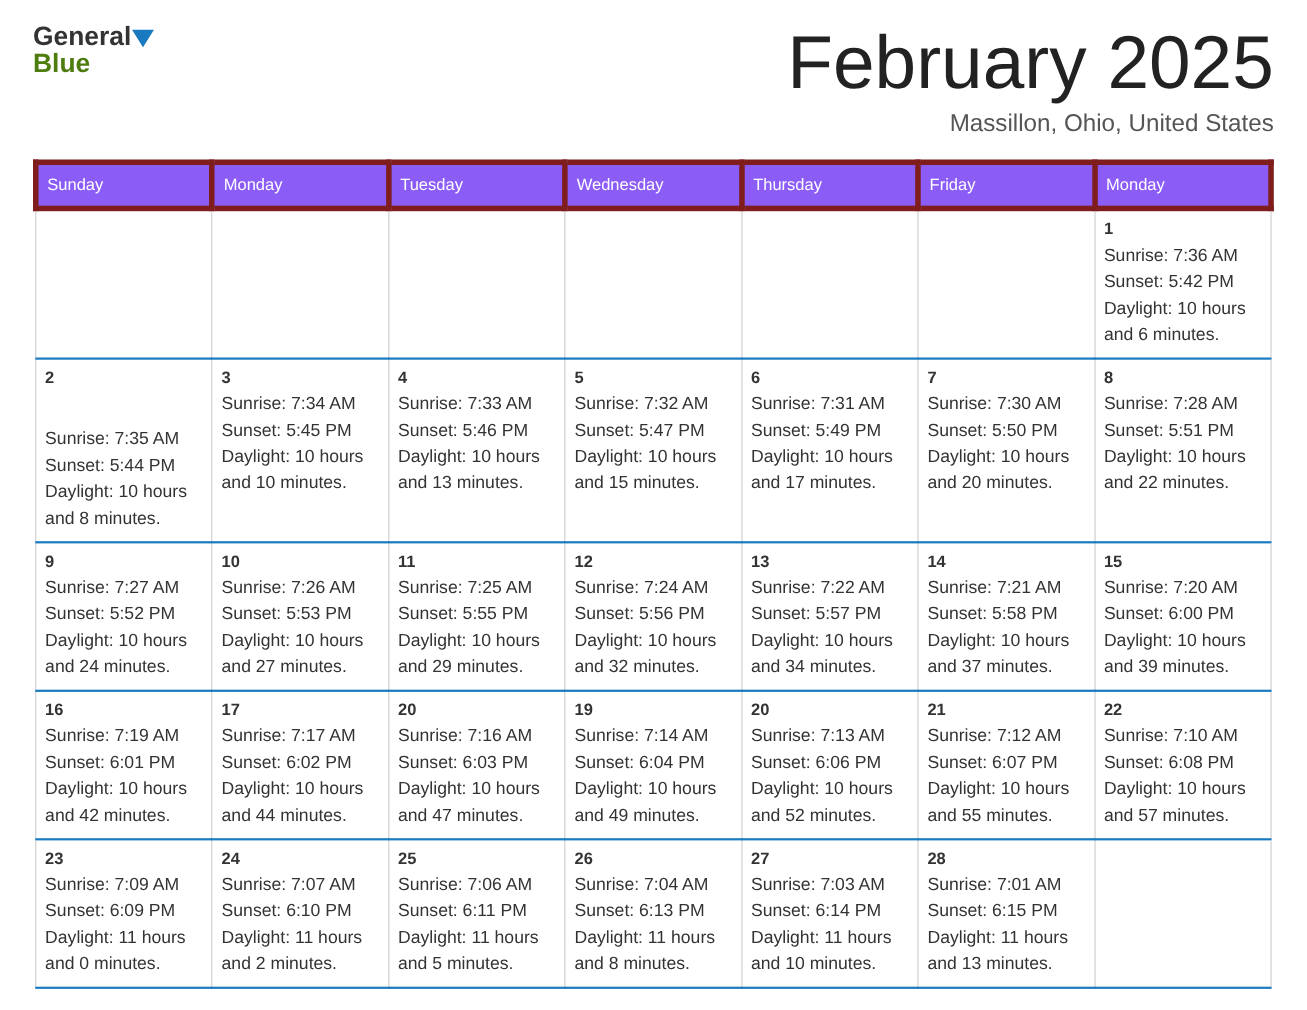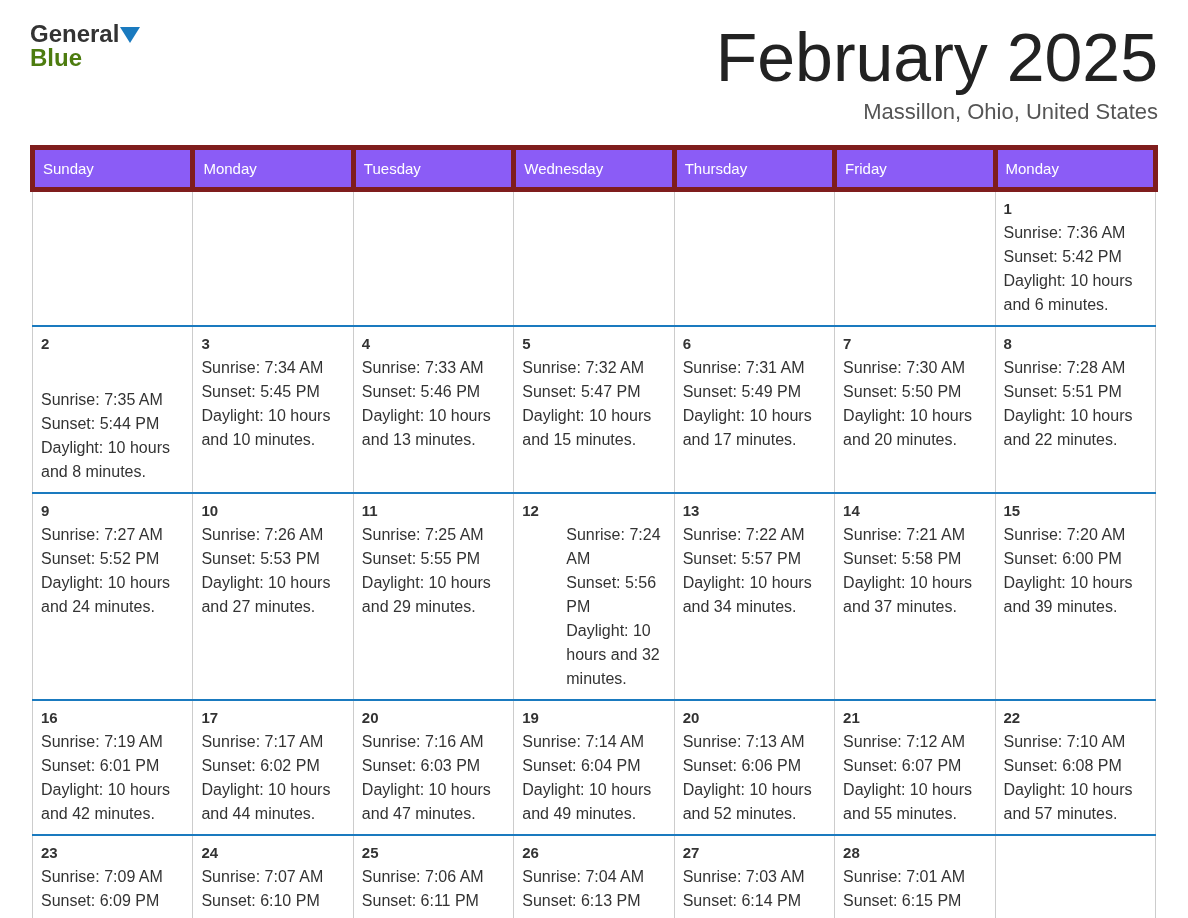--- a/index.html
+++ b/index.html
@@ -202,21 +202,21 @@
 Daylight: 10 hours and 27 minutes.</div>
         </td>
         <td>
           <span class="day-num">11</span>
           <div class="day-info" style="white-space: pre-line;">Sunrise: 7:25 AM
 Sunset: 5:55 PM
 Daylight: 10 hours and 29 minutes.</div>
         </td>
         <td>
           <span class="day-num">12</span>
-          <div class="day-info" style="white-space: pre-line; margin-left: 44px;">Sunrise: 7:24 AM
+          <div class="day-info" style="white-space: pre-line;">Sunrise: 7:24 AM
 Sunset: 5:56 PM
 Daylight: 10 hours and 32 minutes.</div>
         </td>
         <td>
           <span class="day-num">13</span>
           <div class="day-info" style="white-space: pre-line;">Sunrise: 7:22 AM
 Sunset: 5:57 PM
 Daylight: 10 hours and 34 minutes.</div>
         </td>
         <td>

